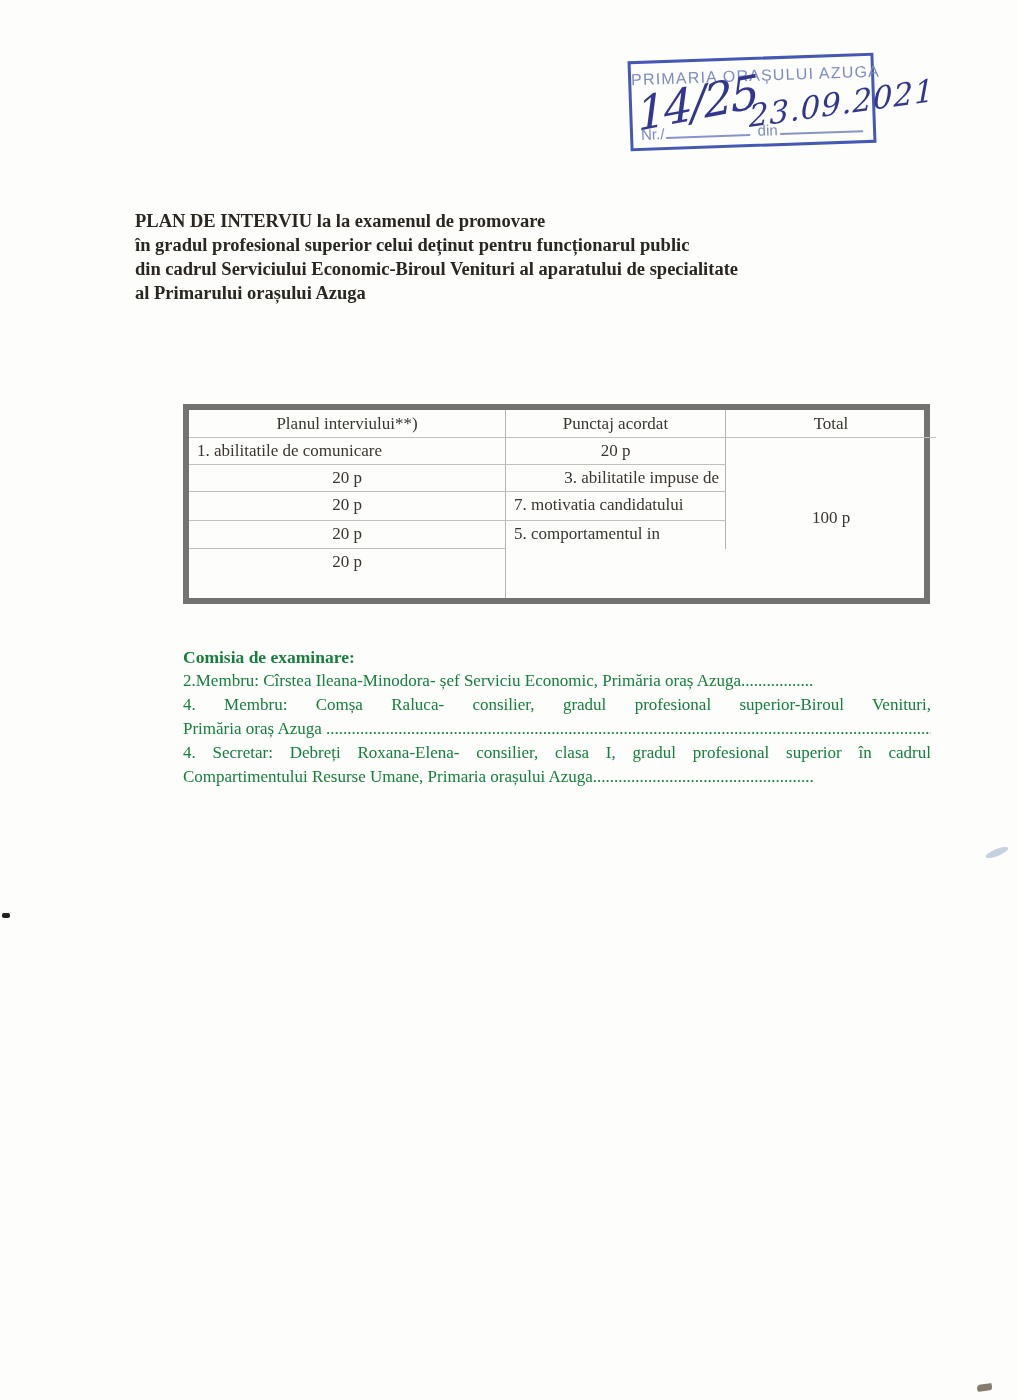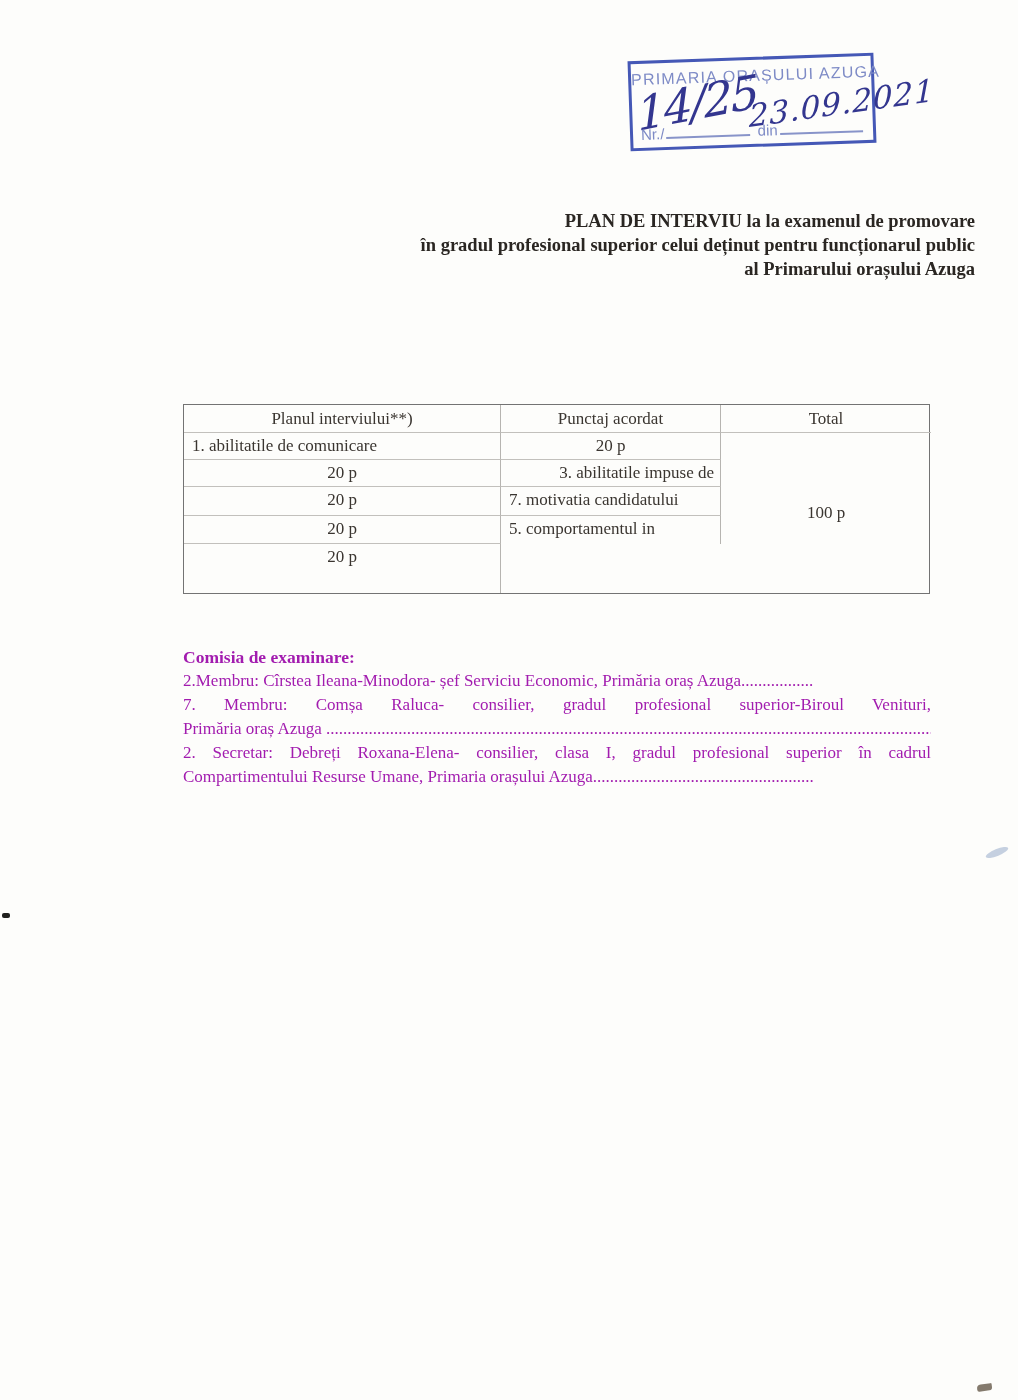--- a/index.html
+++ b/index.html
@@ -42,49 +42,49 @@
     transform:rotate(-9deg) skewX(-8deg);
   }
   .hand-date{
     left:116px;top:28px;font-size:31px;letter-spacing:1px;
     transform:rotate(-6deg) skewX(-8deg);
   }
 
   
   .doc-title{
     position:absolute;left:135px;top:209px;width:840px;
-    text-align:right;font-weight:bold;font-size:18.5px;line-height:24px;
+    text-align:left;font-weight:bold;font-size:18.5px;line-height:24px;
     color:#2a2622;
   }
 
   
   .doc-table{
     position:absolute;left:183px;top:404px;width:747px;
     display:grid;
     grid-template-columns:317px 220px 210px;
     grid-template-rows:28px 27px 27px 29px 28px 49px;
-    border:1px solid #737373;
+    border:6px solid #737373;
     font-size:17px;color:#3a3530;
     box-sizing:border-box;
   }
   .cell{box-sizing:border-box;padding:2px 6px;overflow:hidden;}
   .cell.bR{border-right:1px solid #b6b4b0;}
   .cell.bB{border-bottom:1px solid #c2c0bc;text-align:right;}
   .cell.hdr{display:flex;align-items:center;justify-content:center;text-align:center;}
   .cell.item{display:flex;align-items:flex-start;line-height:22px;padding-left:8px;}
   .cell.pts{display:flex;align-items:flex-start;justify-content:center;line-height:22px;}
   .cell.total{
     grid-column:3;grid-row:2 / span 5;
     display:flex;align-items:center;justify-content:center;
   }
 
   
   .commission{
     position:absolute;left:183px;top:645px;width:748px;
-    font-size:17px;line-height:24px;color:#a21caf;overflow:hidden;
+    font-size:17px;line-height:24px;color:#15803d;overflow:hidden;
   }
   .commission .heading{font-weight:bold;font-size:17.5px;}
   .cline{white-space:nowrap;overflow:hidden;}
   .cline.just{white-space:normal;text-align:justify;text-align-last:justify;}
 
   
   .art-dot{
     position:absolute;left:2px;top:913px;width:8px;height:5px;
     background:#20201e;border-radius:2px;
   }
@@ -112,20 +112,21 @@
       <span>Nr./</span>
       <span class="stamp-rule"></span>
       <span>din</span>
       <span class="stamp-rule second"></span>
     </div>
   </div>
 
   <div class="doc-title">
     <div>PLAN DE INTERVIU  la la examenul de promovare</div>
     <div>în gradul profesional superior celui deținut pentru funcționarul public</div>
+    <div>din cadrul Serviciului Economic-Biroul Venituri al aparatului de specialitate</div>
     <div>al Primarului orașului Azuga</div>
   </div>
 
   <div class="doc-table">
     <div class="cell hdr bR bB">Planul interviului**)</div>
     <div class="cell hdr bR bB">Punctaj acordat</div>
     <div class="cell hdr bB">Total</div>
 
     <div class="cell item bR bB">1. abilitatile de comunicare</div>
     <div class="cell pts bR bB">20 p</div>
@@ -140,23 +141,23 @@
 
     <div class="cell item bR">5. comportamentul in situatiile de criza</div>
     <div class="cell pts bR">20 p</div>
 
     <div class="cell total">100 p</div>
   </div>
 
   <div class="commission">
     <div class="heading">Comisia de examinare:</div>
     <div class="cline">2.Membru: Cîrstea Ileana-Minodora- șef Serviciu Economic, Primăria oraș Azuga.................</div>
-    <div class="cline just">7. Membru: Comșa Raluca- consilier, gradul profesional superior-Biroul Venituri,</div>
+    <div class="cline just">4. Membru: Comșa Raluca- consilier, gradul profesional superior-Biroul Venituri,</div>
     <div class="cline">Primăria oraș Azuga ..................................................................................................................................................</div>
-    <div class="cline just">2. Secretar: Debreți Roxana-Elena- consilier, clasa I, gradul profesional superior în cadrul</div>
+    <div class="cline just">4. Secretar: Debreți Roxana-Elena- consilier, clasa I, gradul profesional superior în cadrul</div>
     <div class="cline">Compartimentului Resurse Umane, Primaria orașului Azuga....................................................</div>
   </div>
 
   <div class="art-dot"></div>
   <div class="art-blue"></div>
   <div class="art-smudge"></div>
 
 </div>
 
 </body></html>

